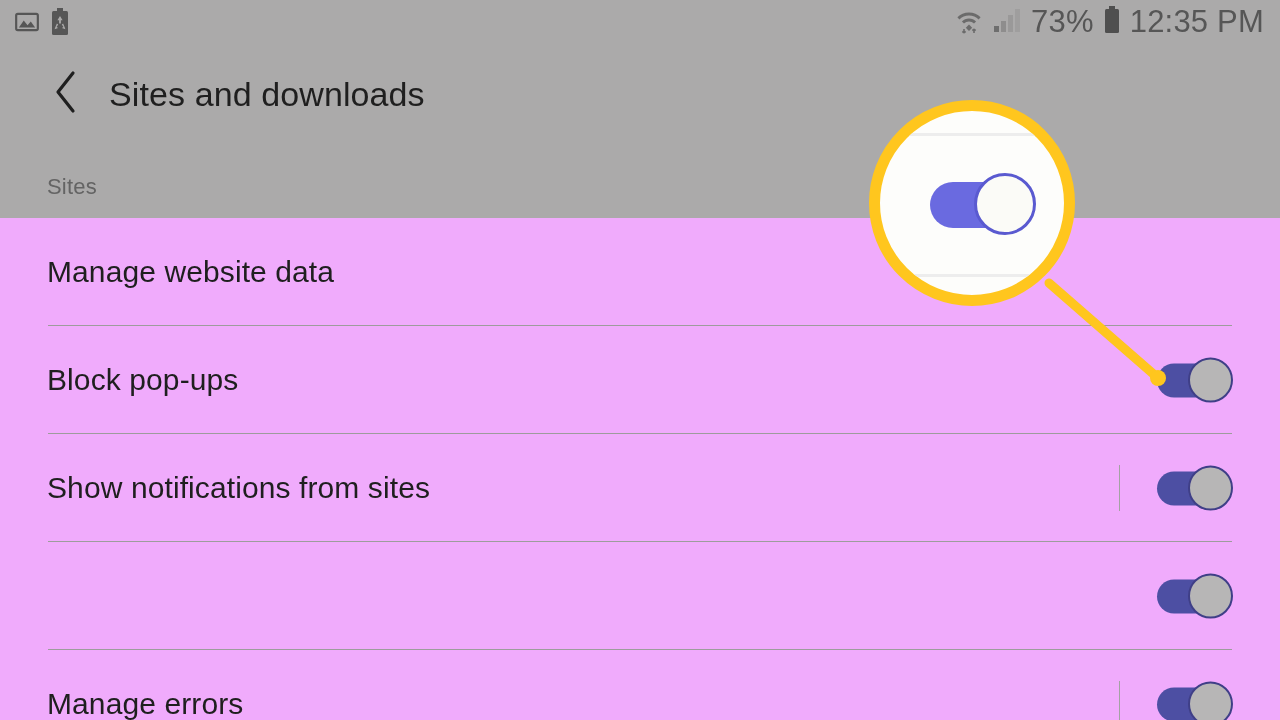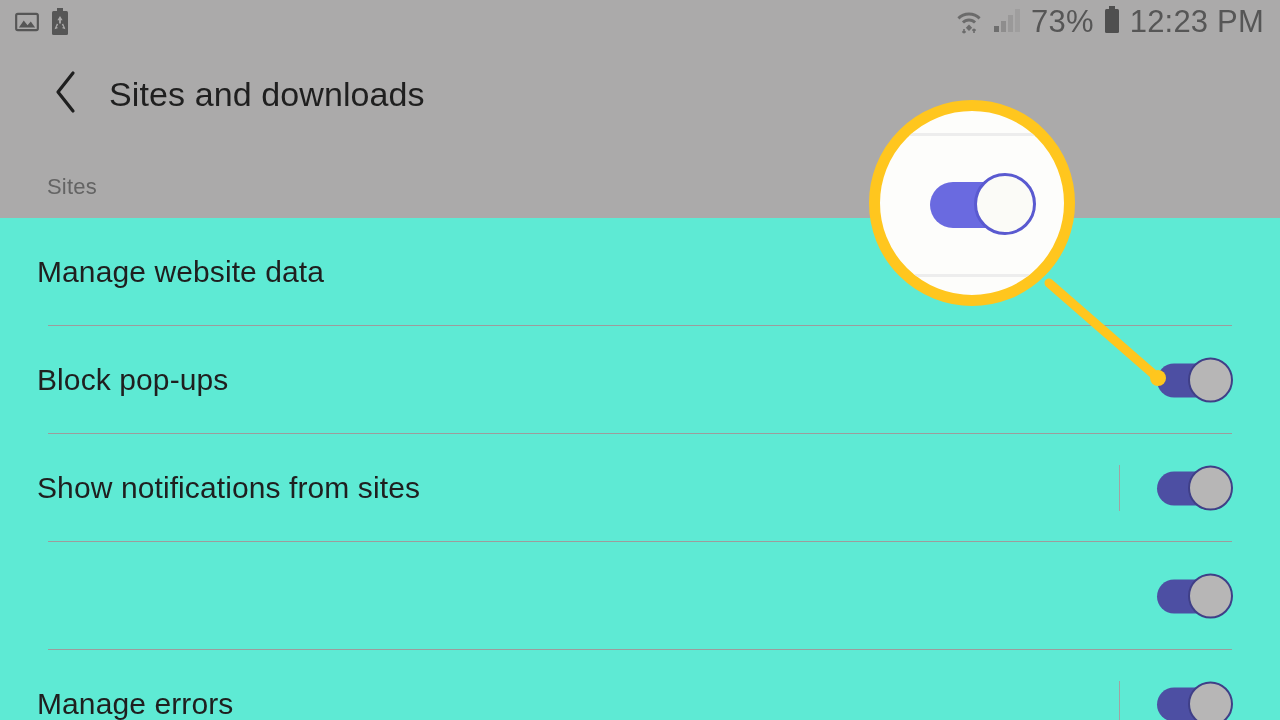--- a/index.html
+++ b/index.html
@@ -9,21 +9,21 @@
     height: 720px;
     overflow: hidden;
     background: #b4b3b3;
     font-family: "Liberation Sans", sans-serif;
   }
 
   #screen {
     position: relative;
     width: 1280px;
     height: 720px;
-    background: #5eead4;
+    background: #f0abfc;
     overflow: hidden;
   }
 
   
   .top-shade {
     position: absolute;
     left: 0; top: 0;
     width: 1280px;
     height: 218px;
     background: #abaaaa;
@@ -104,21 +104,21 @@
     position: absolute;
     left: 0; top: 218px;
     width: 1280px;
   }
   .row {
     position: relative;
     height: 108px;
   }
   .row-label {
     position: absolute;
-    left: 37px;
+    left: 47px;
     top: 50%;
     transform: translateY(-50%);
     font-size: 30px;
     color: #1f1f1f;
     letter-spacing: 0.1px;
     white-space: nowrap;
   }
   .row-divider {
     position: absolute;
     left: 48px;
@@ -270,21 +270,21 @@
           <path d="M23 26 L23 3 L28 3 L28 26 Z" fill="#9f9e9e"></path>
         </svg>
       </span>
       <span class="status-text">73%</span>
       <span class="icon-batt">
         <svg width="18" height="30" viewBox="0 0 18 30">
           <rect x="6" y="1" width="6" height="3" fill="#4f4f4f"></rect>
           <rect x="2" y="4" width="14" height="24" rx="1.5" fill="#4f4f4f"></rect>
         </svg>
       </span>
-      <span class="status-text">12:23 PM</span>
+      <span class="status-text">12:35 PM</span>
     </div>
   </div>
 
   <div class="header">
     <div class="back-btn">
       <span>
         <svg width="28" height="46" viewBox="0 0 28 46">
           <path d="M21 4 L6 23 L21 42" fill="none" stroke="#1f1f1f" stroke-width="3.2" stroke-linecap="round" stroke-linejoin="round"></path>
         </svg>
       </span>

